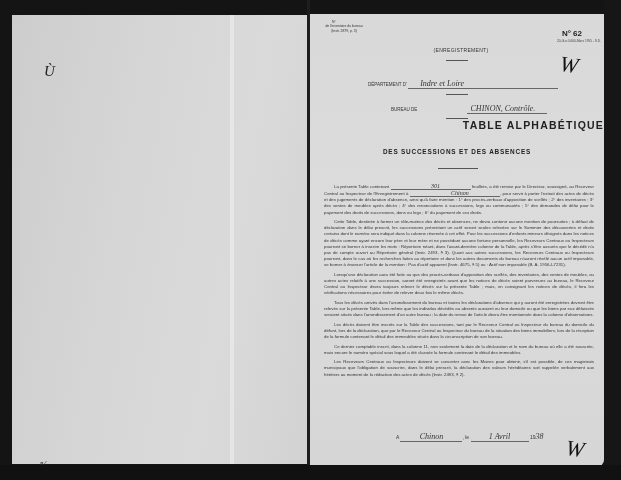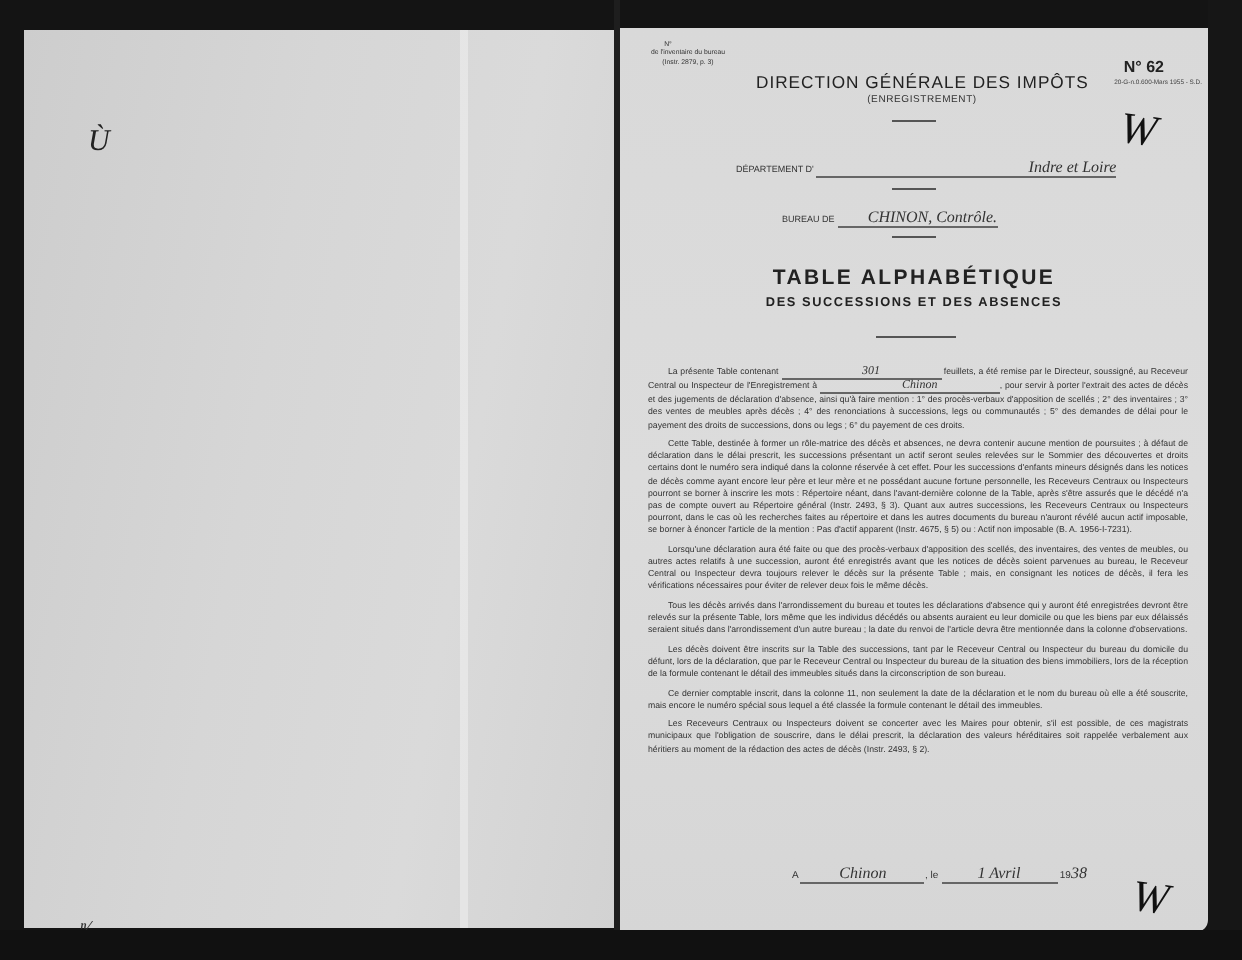--- a/index.html
+++ b/index.html
@@ -57,28 +57,28 @@
     .rule {
       position: absolute; height: 1px; background: #555;
     }
     .field-row {
       position: absolute; font-size: 4.5px; color: #333; white-space: nowrap;
     }
     .hand {
       font-family: "Liberation Serif", serif; font-style: italic; font-size: 8px; color: #333;
     }
     .field-line {
-      display: inline-block; border-bottom: 0.6px solid #666; vertical-align: baseline; text-align: right;
+      display: inline-block; border-bottom: 0.6px solid #666; vertical-align: baseline;
     }
     .signature {
       position: absolute; font-family: "Liberation Serif", serif; font-style: italic;
       font-size: 22px; color: #111; transform: rotate(8deg);
     }
     .main-title {
-      position: absolute; left: 0; width: 100%; top: 119px; text-align: center;
+      position: absolute; left: 0; width: 100%; top: 105px; text-align: right;
       font-size: 10.5px; font-weight: bold; letter-spacing: 1.2px; color: #222;
     }
     .main-sub {
       position: absolute; left: 0; width: 100%; top: 134px; text-align: center;
       font-size: 6.4px; font-weight: bold; letter-spacing: 0.8px; color: #222;
     }
     .body-text {
       position: absolute; left: 14px; top: 169px; width: 270px;
       font-size: 4.35px; line-height: 6.15px; color: #333; text-align: justify;
     }
@@ -112,41 +112,40 @@
 <div class="gutter"></div>
 
 <div class="right-page">
 
   <div class="hdr-left">
     <span class="no">N°</span>
     <span style="display:block">de l'inventaire du bureau</span>
     <span style="display:block">(Instr. 2879, p. 3)</span>
   </div>
 
-  <div class="hdr-title">DIRECTION GÉNÉRALE DES IMPÔTS</div>
   <div class="hdr-sub">(ENREGISTREMENT)</div>
   <div class="hdr-no">N° 62</div>
   <div class="hdr-code">20-G-n.0.600-Mars 1955 - S.D.</div>
 
   <div class="rule" style="left:136px; top:46px; width:22px;"></div>
 
   <div class="signature" style="left:250px; top:38px;">W</div>
 
   <div class="field-row" style="left:58px; top:65px;">
     <span>DÉPARTEMENT D'</span>
     <span class="field-line" style="width:150px;">
       <span class="hand" style="margin-left:12px;">Indre et Loire</span>
     </span>
   </div>
 
   <div class="rule" style="left:136px; top:80px; width:22px;"></div>
 
   <div class="field-row" style="left:81px; top:90px;">
     <span>BUREAU DE</span>
-    <span class="field-line" style="width:80px;">
+    <span class="field-line" style="width:80px;margin-left:48px;">
       <span class="hand" style="margin-left:4px;">CHINON, Contrôle.</span>
     </span>
   </div>
 
   <div class="rule" style="left:136px; top:104px; width:22px;"></div>
 
   <div class="main-title">TABLE ALPHABÉTIQUE</div>
   <div class="main-sub">DES SUCCESSIONS ET DES ABSENCES</div>
 
   <div class="rule" style="left:128px; top:154px; width:40px;"></div>

